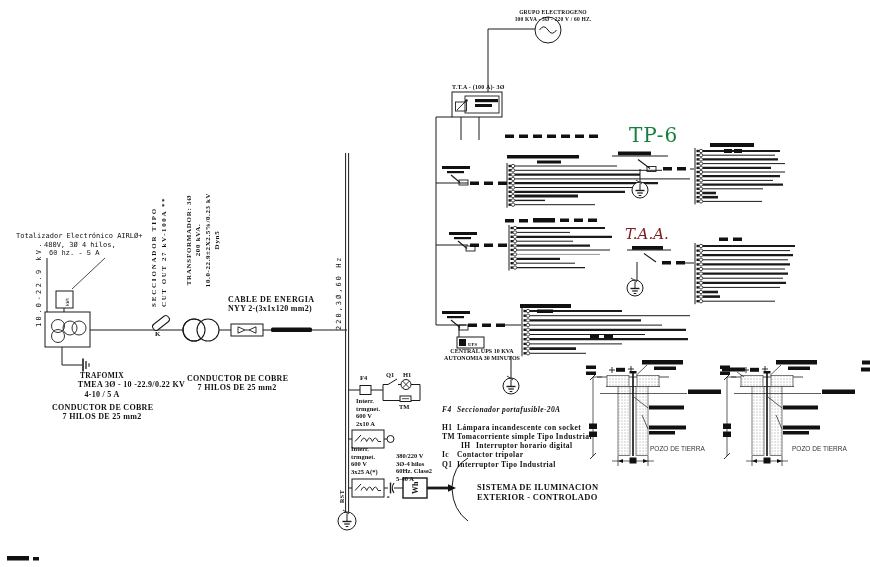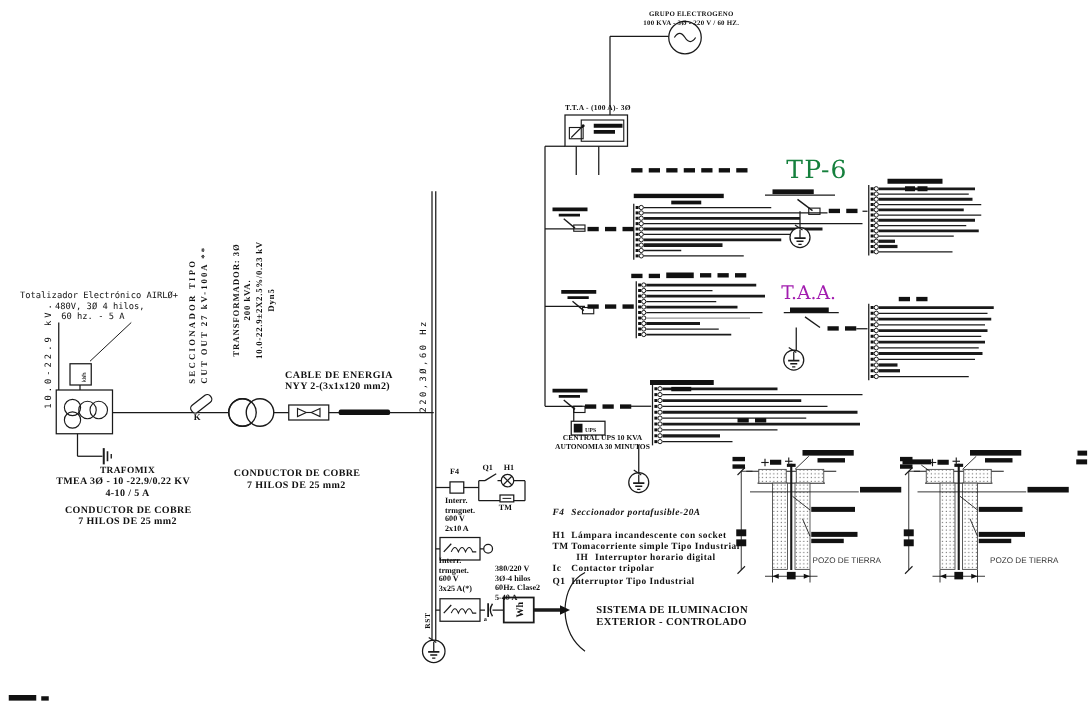--- a/index.html
+++ b/index.html
@@ -461,31 +461,31 @@
     <text class="ts" transform="translate(418,494) rotate(-90)" font-size="8">Wh</text>
     <text class="ts" x="468" y="345.5" font-size="4.8">UPS</text>
   </svg>
 
   <div class="lbl ls ctr" style="left:500px;top:10px;width:106px;font-size:5.5px;letter-spacing:.2px;">GRUPO ELECTROGENO</div>
   <div class="lbl ls ctr" style="left:500px;top:16.5px;width:106px;font-size:5.5px;letter-spacing:.2px;">100 KVA - 3Ø - 220 V / 60 HZ.</div>
 
   <div class="lbl ls" style="left:452px;top:84px;font-size:6px;letter-spacing:.2px;">T.T.A - (100 A)- 3Ø</div>
 
   <div class="lbl" style="left:629px;top:125px;font-family:'DejaVu Serif',serif;font-size:20px;letter-spacing:1px;color:#15803d;">TP-6</div>
-  <div class="lbl" style="left:625px;top:227px;font-family:'DejaVu Serif',serif;font-size:15px;color:#a21caf;">T.A.A.</div>
+  <div class="lbl" style="left:625px;top:227px;font-family:'DejaVu Serif',serif;font-size:15px;color:#7f1d1d;font-style:italic;">T.A.A.</div>
 
   <div class="lbl ls ctr" style="left:432px;top:347.5px;width:100px;font-size:6px;">CENTRAL UPS 10 KVA</div>
   <div class="lbl ls ctr" style="left:432px;top:355px;width:100px;font-size:6px;">AUTONOMIA 30 MINUTOS</div>
 
   <div class="lbl lm" style="left:16px;top:233px;font-size:7px;text-align:right;">Totalizador Electrónico AIRLØ+</div>
   <div class="lbl lm" style="left:44px;top:241.5px;font-size:7px;">480V, 3Ø 4 hilos,</div>
-  <div class="lbl lm" style="left:49px;top:250px;font-size:7px;">60 hz. - 5 A</div>
+  <div class="lbl lm" style="left:49px;top:250px;font-size:7px;font-family:Liberation Mono, monospace;">60 hz. - 5 A</div>
 
   <div class="lbl ls ctr" style="left:52px;top:372px;width:100px;font-size:7.5px;letter-spacing:.3px;">TRAFOMIX</div>
-  <div class="lbl ls ctr" style="left:26px;top:381px;width:145px;font-size:8px;letter-spacing:.3px;">TMEA 3Ø - 10 -22.9/0.22 KV</div>
+  <div class="lbl ls ctr" style="left:40px;top:381px;width:145px;font-size:8px;letter-spacing:.3px;text-align:right;">TMEA 3Ø - 10 -22.9/0.22 KV</div>
   <div class="lbl ls ctr" style="left:52px;top:390.5px;width:100px;font-size:8px;letter-spacing:.3px;">4-10 / 5 A</div>
   <div class="lbl ls ctr" style="left:52px;top:404px;width:100px;font-size:8px;letter-spacing:.3px;">CONDUCTOR DE COBRE</div>
   <div class="lbl ls ctr" style="left:52px;top:413px;width:100px;font-size:8px;letter-spacing:.3px;">7 HILOS DE 25 mm2</div>
 
   <div class="lbl ls" style="left:155px;top:331px;font-size:7px;">K</div>
 
   <div class="lbl ls" style="left:228px;top:296px;font-size:8px;letter-spacing:.4px;text-align:right;">CABLE DE ENERGIA</div>
   <div class="lbl ls" style="left:228px;top:304.5px;font-size:8px;letter-spacing:.3px;">NYY 2-(3x1x120 mm2)</div>
 
   <div class="lbl ls ctr" style="left:187px;top:374.5px;width:100px;font-size:8px;letter-spacing:.3px;">CONDUCTOR DE COBRE</div>

